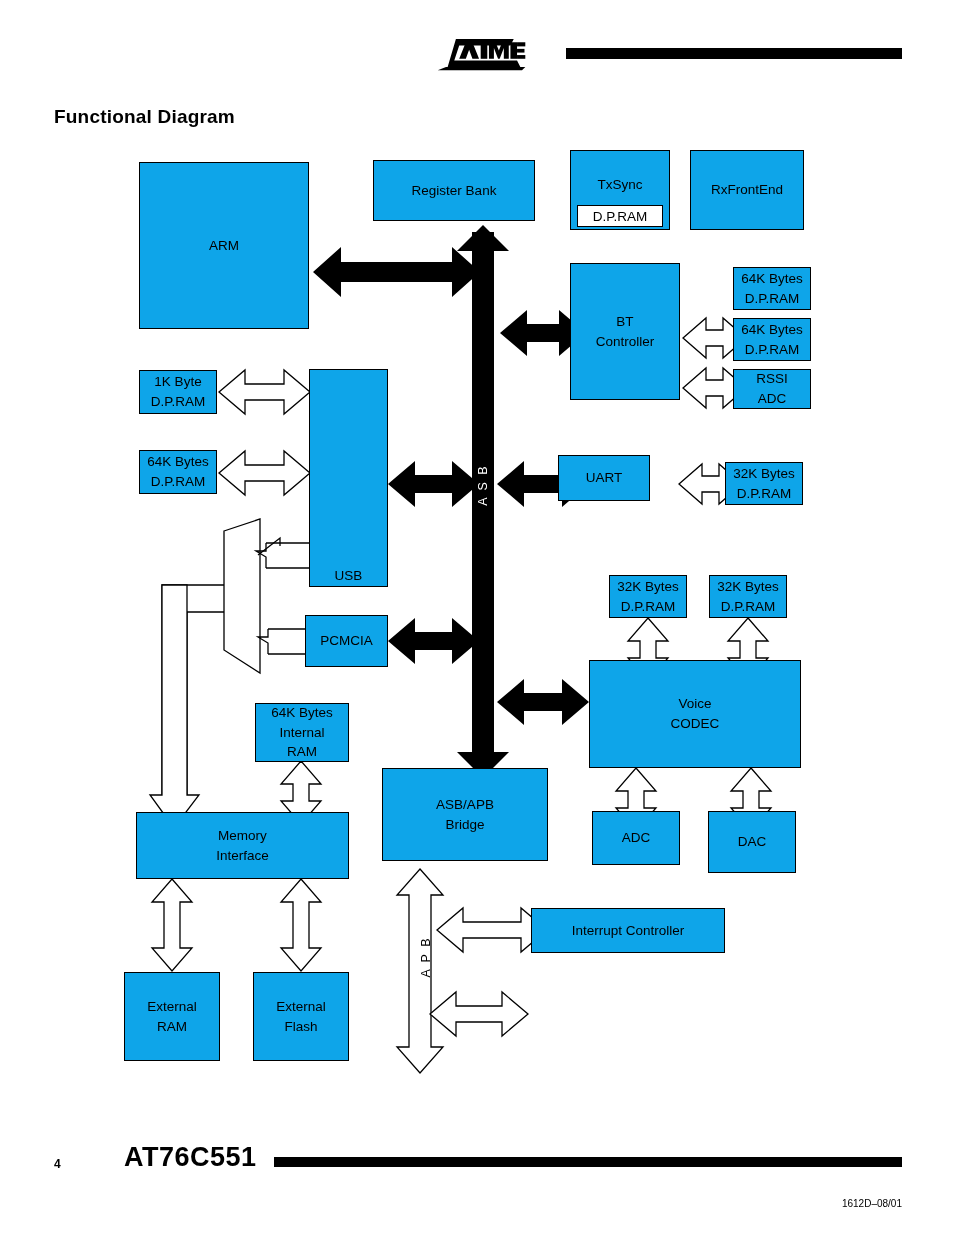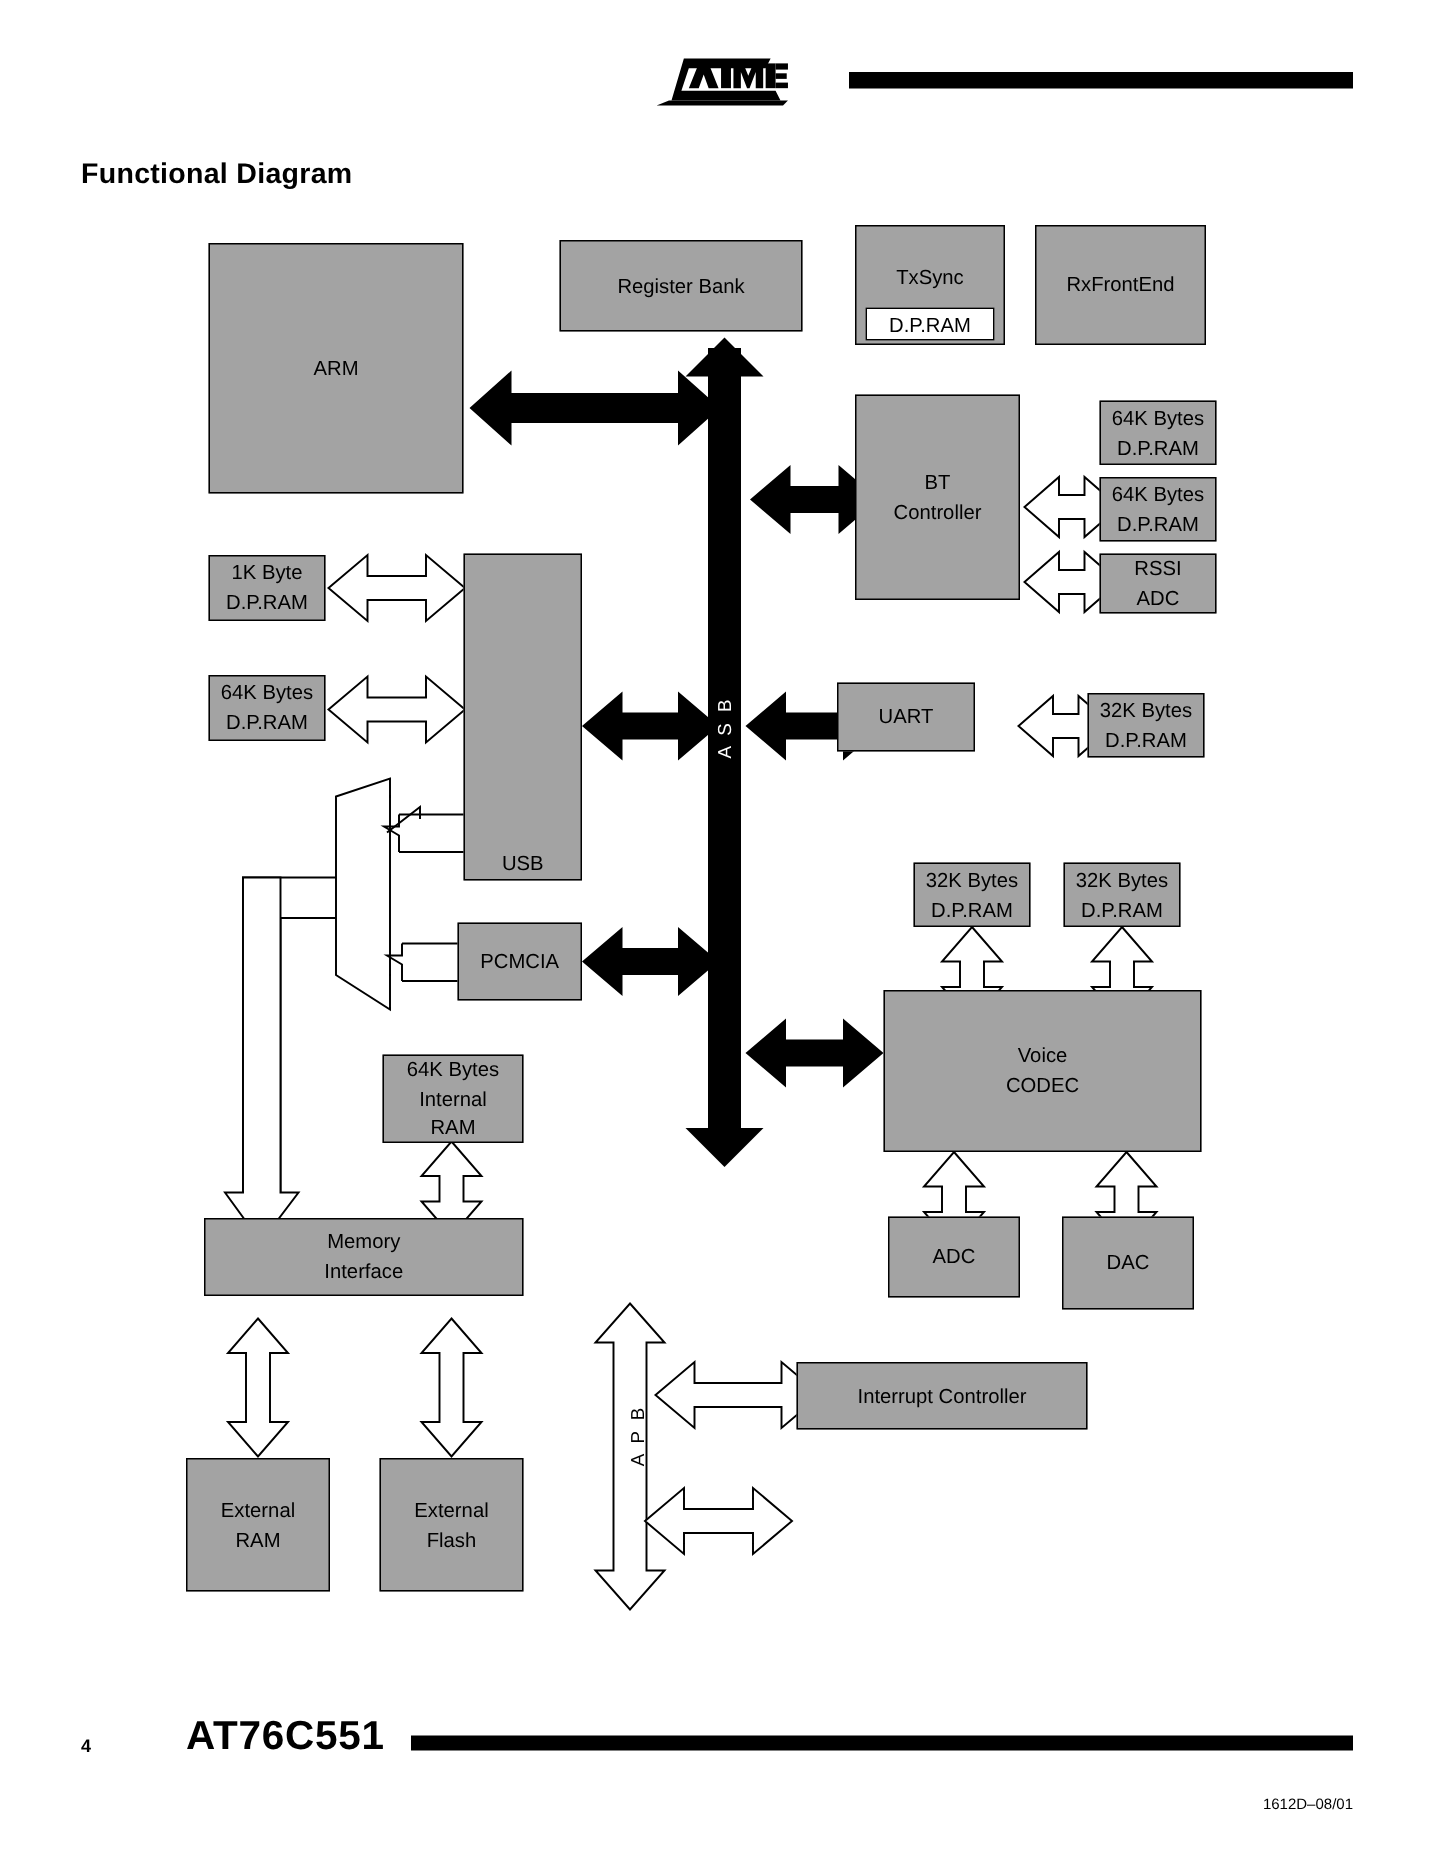--- a/index.html
+++ b/index.html
@@ -25,21 +25,21 @@
   
   .foot-num{position:absolute;left:54px;top:1157px;font-size:12px;font-weight:bold;}
   .foot-part{position:absolute;left:124px;top:1142px;font-size:27px;font-weight:bold;letter-spacing:.5px;}
   .foot-rule{position:absolute;left:274px;top:1157px;width:628px;height:10px;background:#000;}
   .foot-code{position:absolute;left:none;right:52px;top:1198px;font-size:10px;}
 
   
   .blk{
     position:absolute;
     border:1.4px solid #000;
-    background:#a3a3a3;
+    background:#0ea5e9;
     box-sizing:border-box;
     display:flex;
     flex-direction:column;
     align-items:center;
     justify-content:center;
     font-size:13.5px;
     line-height:1.45;
     text-align:center;
     z-index:3;
   }
@@ -265,35 +265,39 @@
   <div class="blk" style="left:708px;top:811px;width:88px;height:62px;">
     <span class="ln">DAC</span>
   </div>
 
   <div class="blk" style="left:255px;top:703px;width:94px;height:59px;">
     <span class="ln">64K Bytes</span>
     <span class="ln">Internal</span>
     <span class="ln">RAM</span>
   </div>
 
-  <div class="blk" style="left:136px;top:812px;width:213px;height:52px;">
+  <div class="blk" style="left:136px;top:812px;width:213px;height:67px;">
     <span class="ln">Memory</span>
     <span class="ln">Interface</span>
   </div>
 
   <div class="blk" style="left:124px;top:972px;width:96px;height:89px;">
     <span class="ln">External</span>
     <span class="ln">RAM</span>
   </div>
 
   <div class="blk" style="left:253px;top:972px;width:96px;height:89px;">
     <span class="ln">External</span>
     <span class="ln">Flash</span>
   </div>
 
+  <div class="blk" style="left:382px;top:768px;width:166px;height:93px;">
+    <span class="ln">ASB/APB</span>
+    <span class="ln">Bridge</span>
+  </div>
 
   <div class="blk" style="left:531px;top:908px;width:194px;height:45px;">
     <span class="ln">Interrupt Controller</span>
   </div>
 
 
   <svg class="arrows top" aria-hidden="true">
     <polygon class="hollow" points="224,531 260,519 260,673 224,650"></polygon>
 
     <path class="wire" d="M309,543 L266,543"></path>

